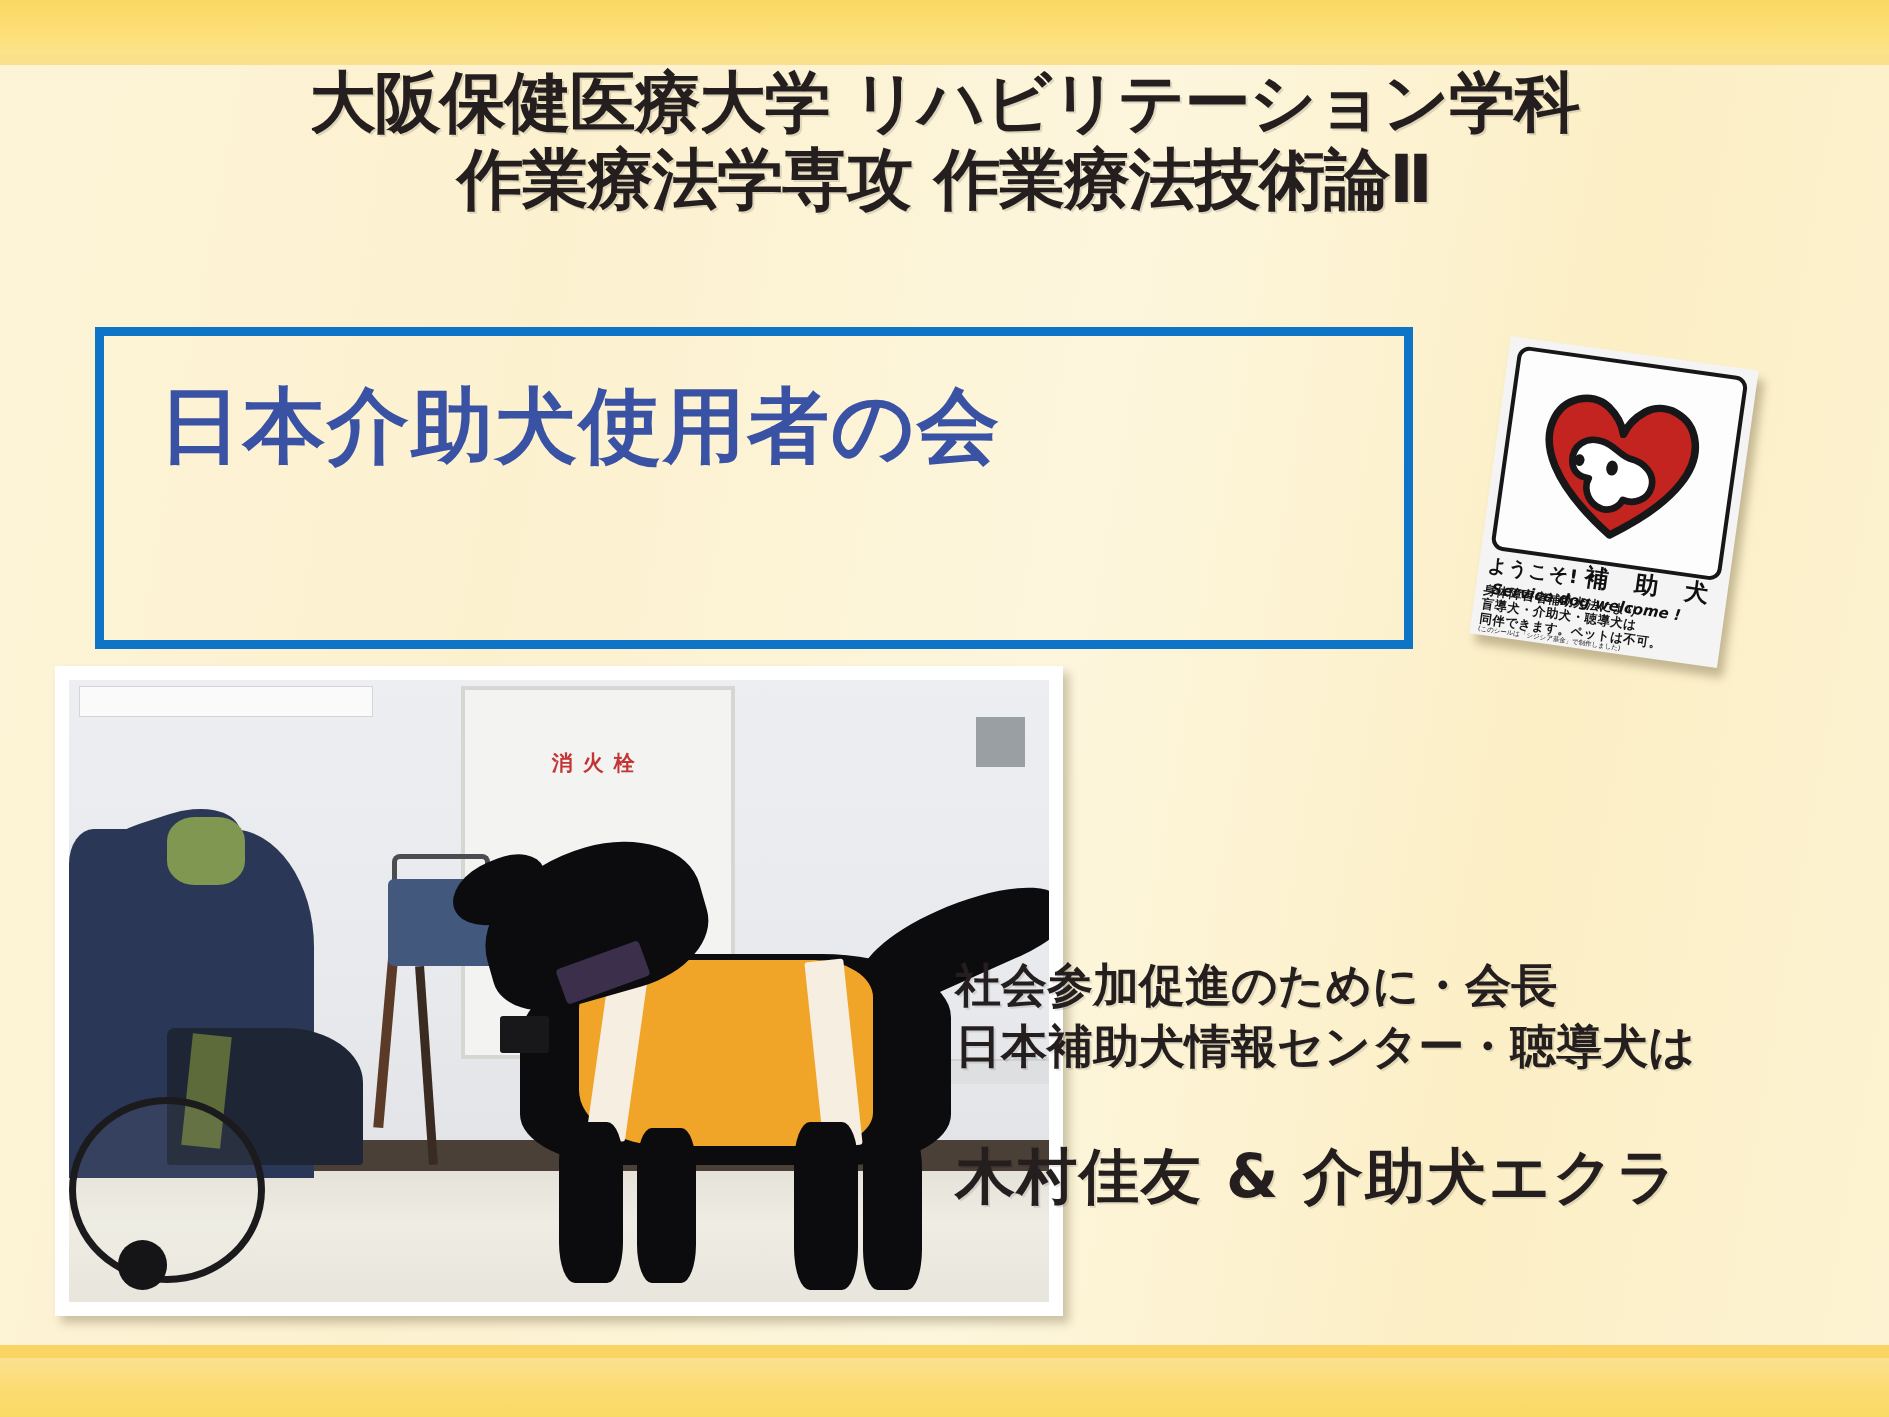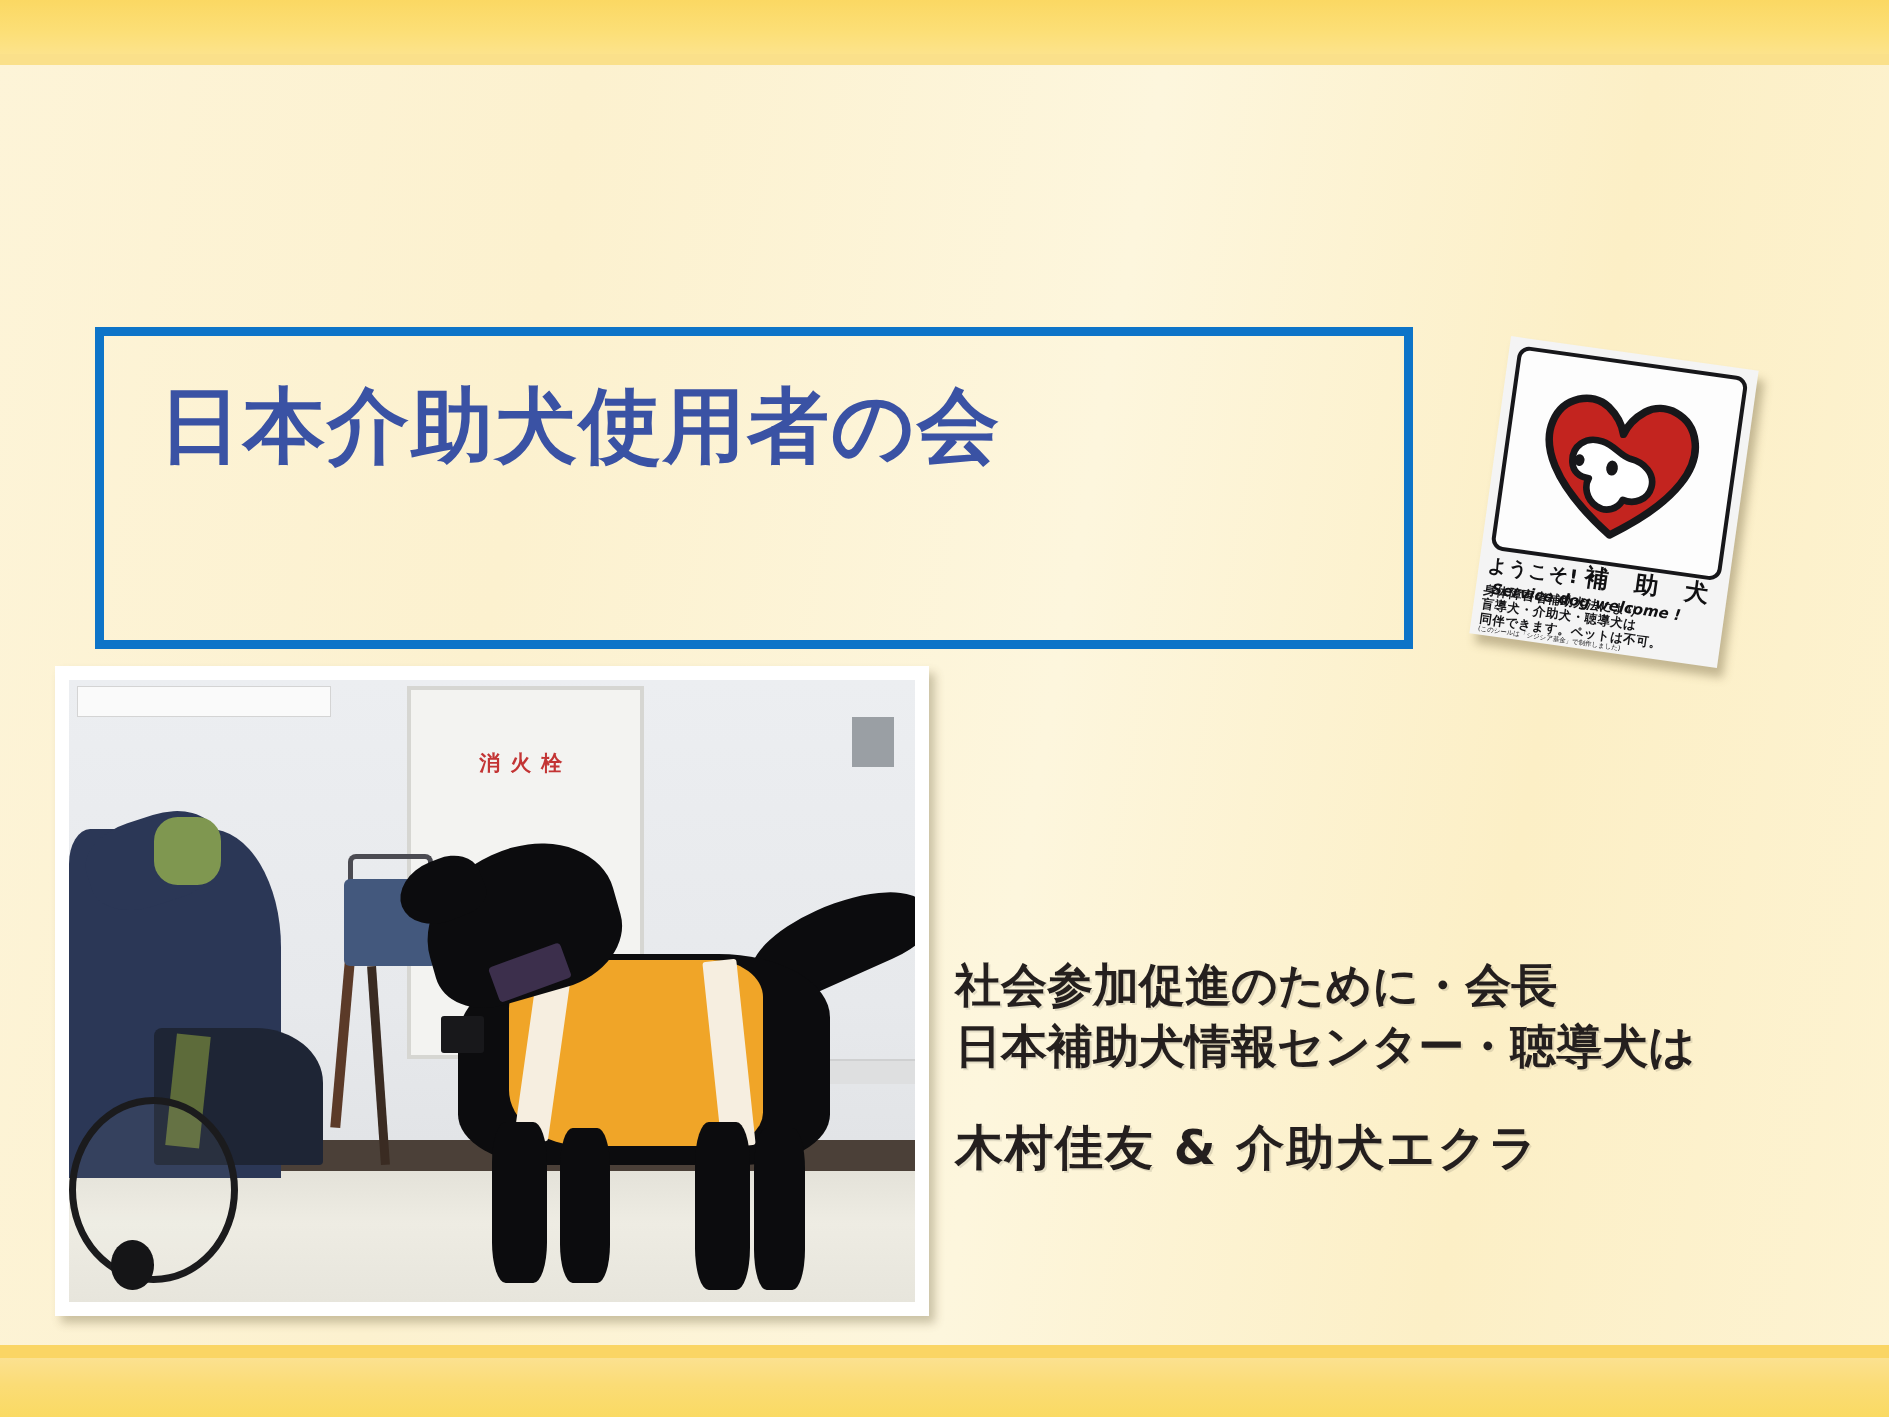--- a/index.html
+++ b/index.html
@@ -66,21 +66,21 @@
     letter-spacing:2px;
     white-space:nowrap;
   }
   .title-box .t1 { margin:38px 0 0 55px; }
   .title-box .t2 { margin:4px 0 0 140px; }
 
   
   .photo-frame {
     position:absolute;
     left:55px; top:666px;
-    width:874px; height:650px;
+    width:1008px; height:650px;
     background:#ffffff;
     padding:14px;
     box-shadow: 6px 7px 9px rgba(90,75,40,0.30);
   }
   .photo {
     position:relative; width:100%; height:100%;
     overflow:hidden;
     background:#e9eaec;
   }
   
@@ -198,30 +198,34 @@
   }
   .sticker-fine .tiny { font-size:6.5px; font-weight:400; letter-spacing:0; }
 
   
   .credits {
     position:absolute; left:955px; top:955px; width:900px;
     color:#241f1e; font-weight:700;
     text-shadow: 2px 2px 0 rgba(0,0,0,0.10);
   }
   .credits .org { font-size:46px; line-height:1.32; letter-spacing:0px; }
-  .credits .name { font-size:48px; margin-top:40px; letter-spacing:2px; }
+  .credits .name { font-size:60px; margin-top:61px; letter-spacing:2px; }
 </style>
 </head>
 <body>
 
 <div class="slide">
 
   <div class="band-top"></div>
   <div class="band-top-line"></div>
 
+  <div class="header">
+    <span class="l1">大阪保健医療大学 リハビリテーション学科</span>
+    <span class="l2">作業療法学専攻 作業療法技術論Ⅱ</span>
+  </div>
 
   <div class="title-box">
     <div class="tline t1">日本介助犬使用者の会</div>
   </div>
 
   <div class="photo-frame">
     <div class="photo">
       <div class="p-wall"></div>
       <div class="p-whiteboard"></div>
       <div class="p-cabinet">

